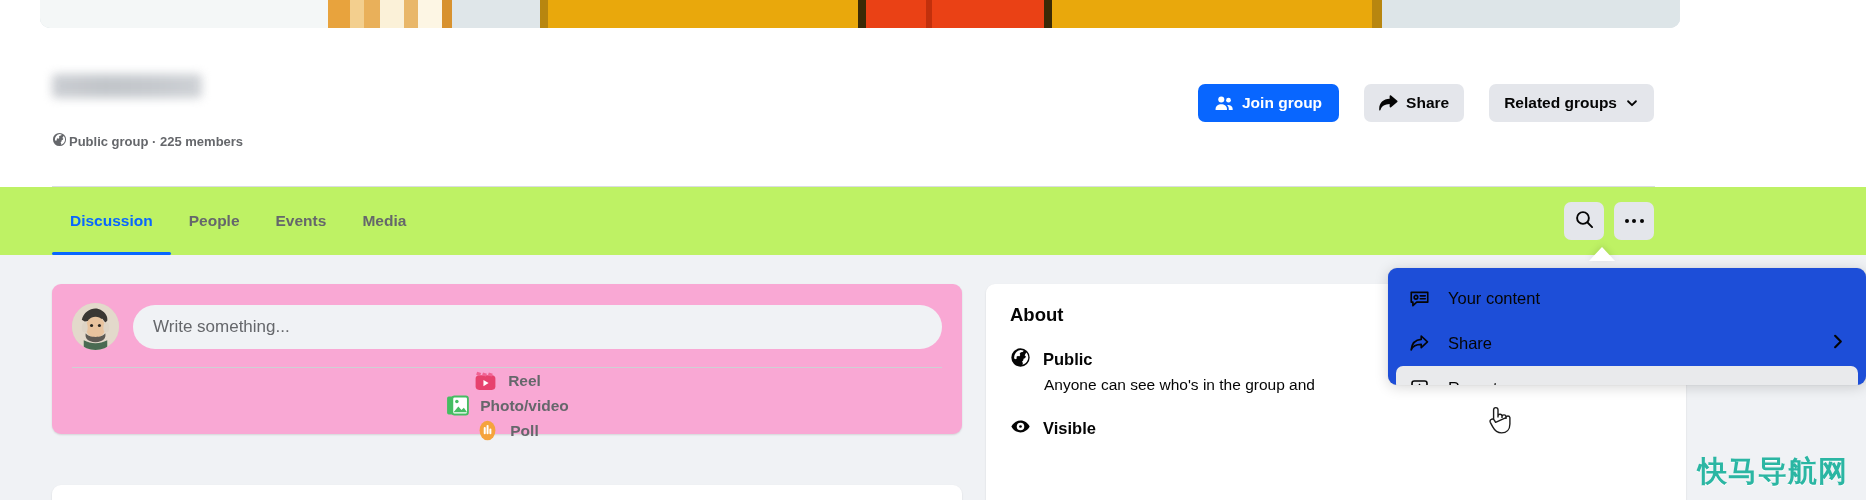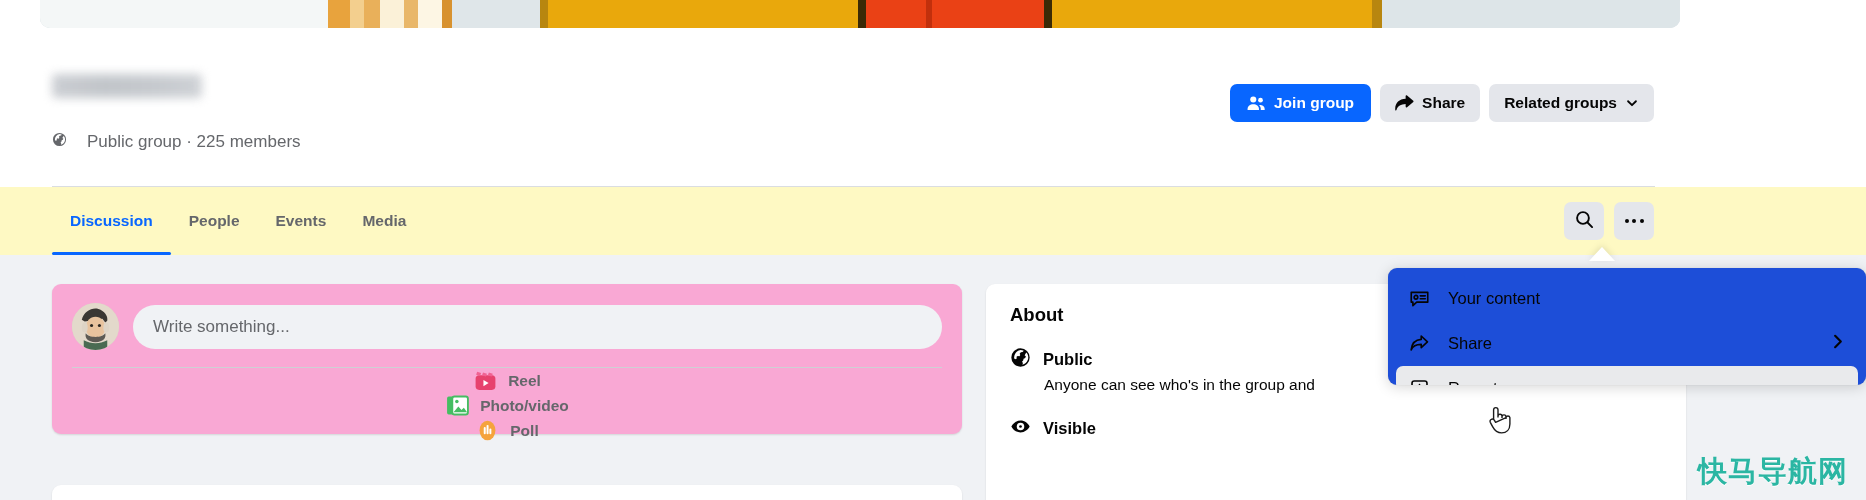--- a/index.html
+++ b/index.html
@@ -31,28 +31,28 @@
   .group-name-blur {
     position: absolute; left: 0; top: 46px;
     width: 150px; height: 24px;
     border-radius: 4px;
     background: linear-gradient(90deg,#c9ccd1 0%, #bfc3c8 35%, #c4c8cd 70%, #cdd0d4 100%);
     filter: blur(5px);
     opacity: .95;
   }
   .meta-row {
     position: absolute; left: 0; top: 104px;
-    display: flex; align-items: center; gap: 20px;
-    color: #65676b; font-size: 17px; font-weight: 400;
+    display: flex; align-items: center; gap: 2px;
+    color: #65676b; font-size: 13px; font-weight: 700;
   }
   .meta-text { white-space: nowrap; }
 
   .hdr-actions {
     position: absolute; right: 212px; top: 56px;
-    display: flex; align-items: center; gap: 9px;
+    display: flex; align-items: center; gap: 25px;
   }
   .btn {
     display: inline-flex; align-items: center; justify-content: center; gap: 8px;
     height: 38px; padding: 0 15px;
     border-radius: 7px; border: none;
     font-family: "Liberation Sans", sans-serif;
     font-size: 15.5px; font-weight: 700;
     cursor: pointer; white-space: nowrap;
   }
   .btn-primary { background: #0866ff; color: #ffffff; padding: 0 17px; }
@@ -61,21 +61,21 @@
 
   
   .hdr-divider {
     position: absolute; left: 52px; top: 186px;
     width: 1603px; height: 1px; background: #dadde1;
   }
 
   
   .tabs-bar {
     position: absolute; left: 0; top: 187px; width: 1866px; height: 68px;
-    background: #fef9c3;
+    background: #bef264;
   }
   .tabs { position: absolute; left: 52px; top: 0; display: flex; height: 68px; }
   .tab {
     position: relative;
     display: flex; align-items: center; justify-content: center;
     padding: 0 18px; height: 100%;
     font-size: 15.5px; font-weight: 600; color: #65676b;
     cursor: pointer; white-space: nowrap;
   }
   .tab.active { color: #0866ff; font-weight: 600; }

